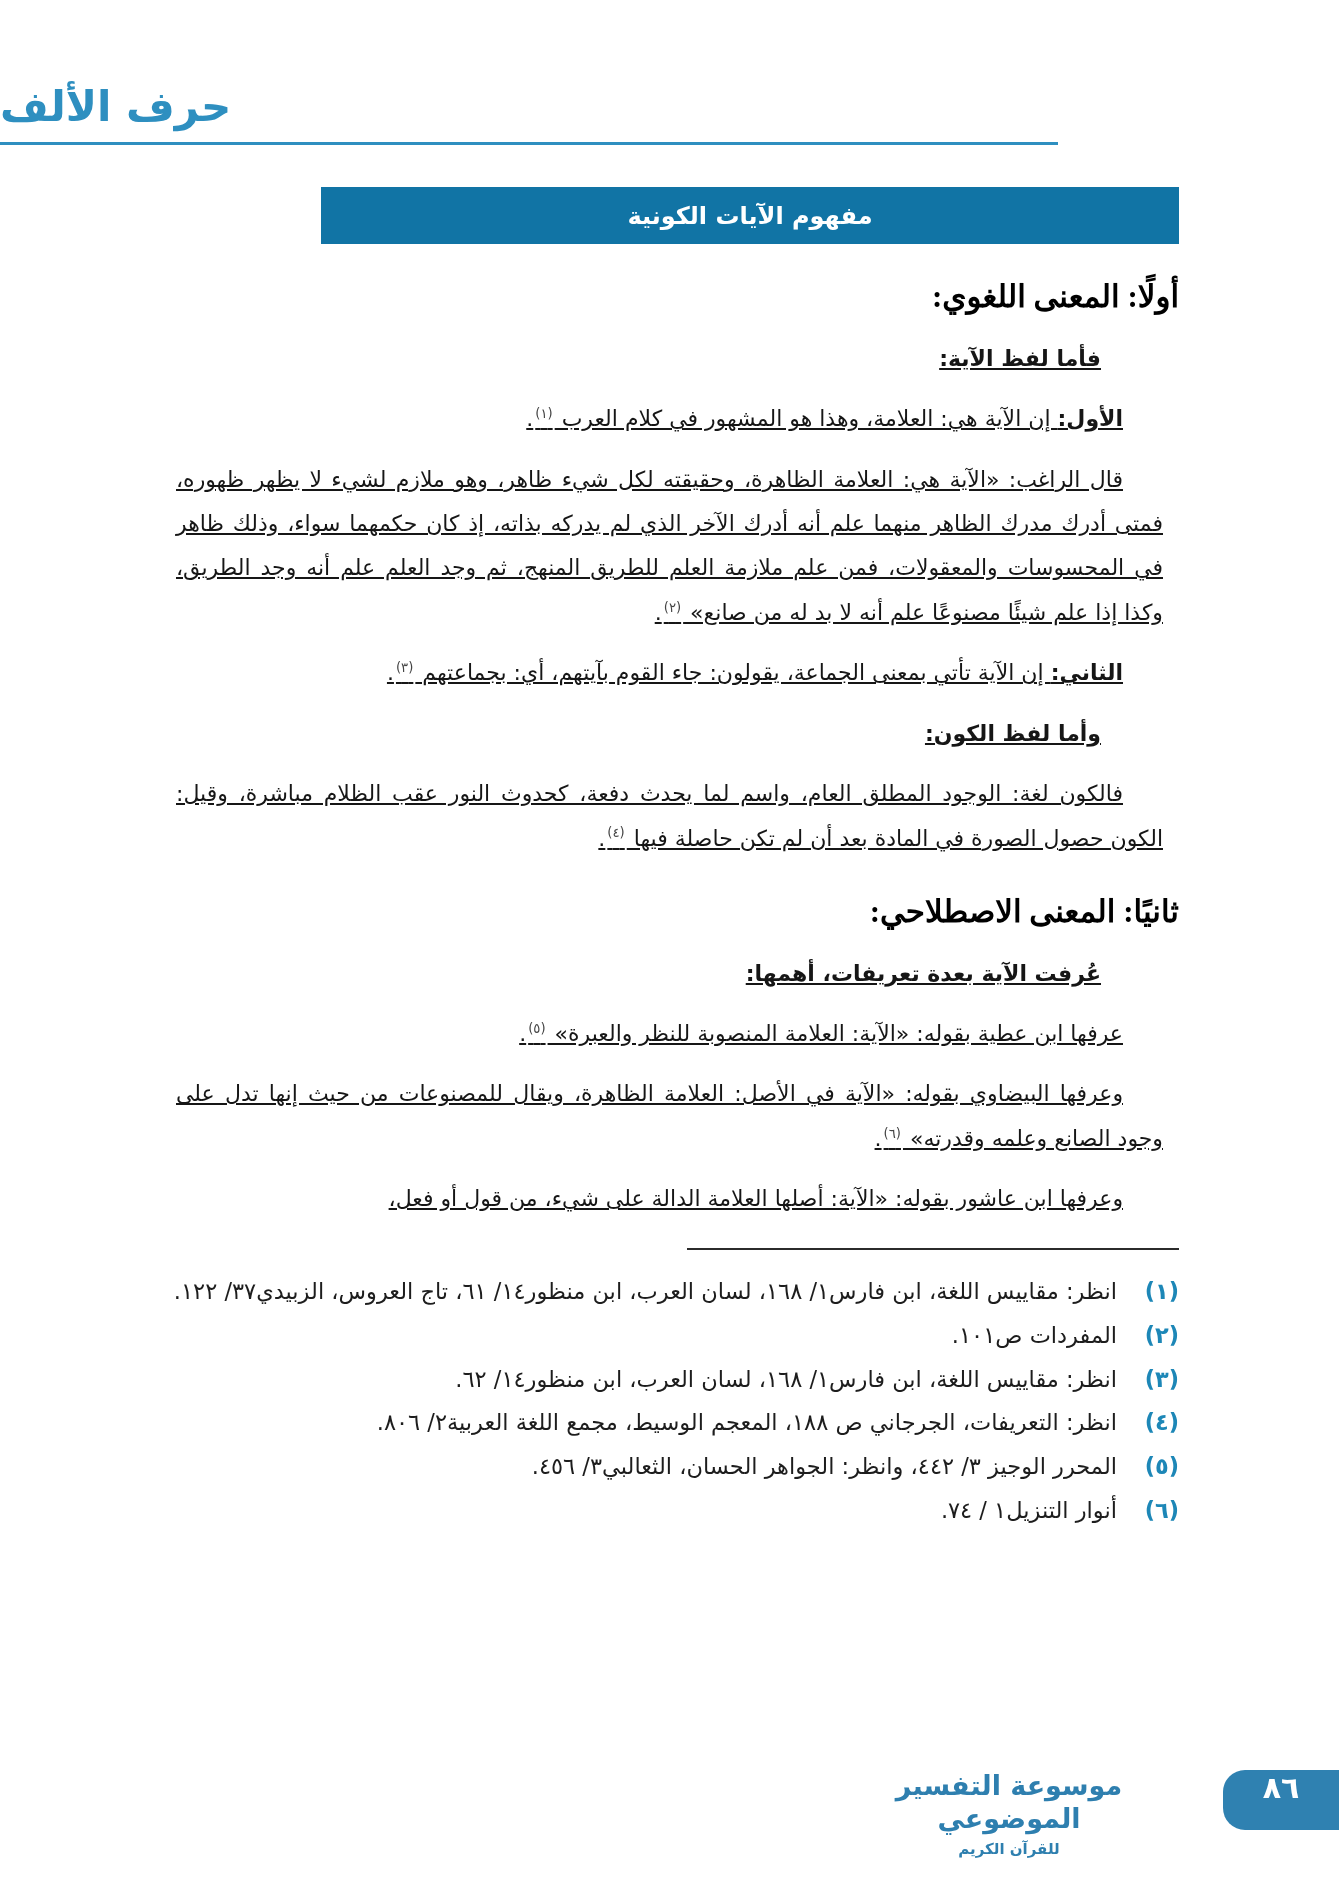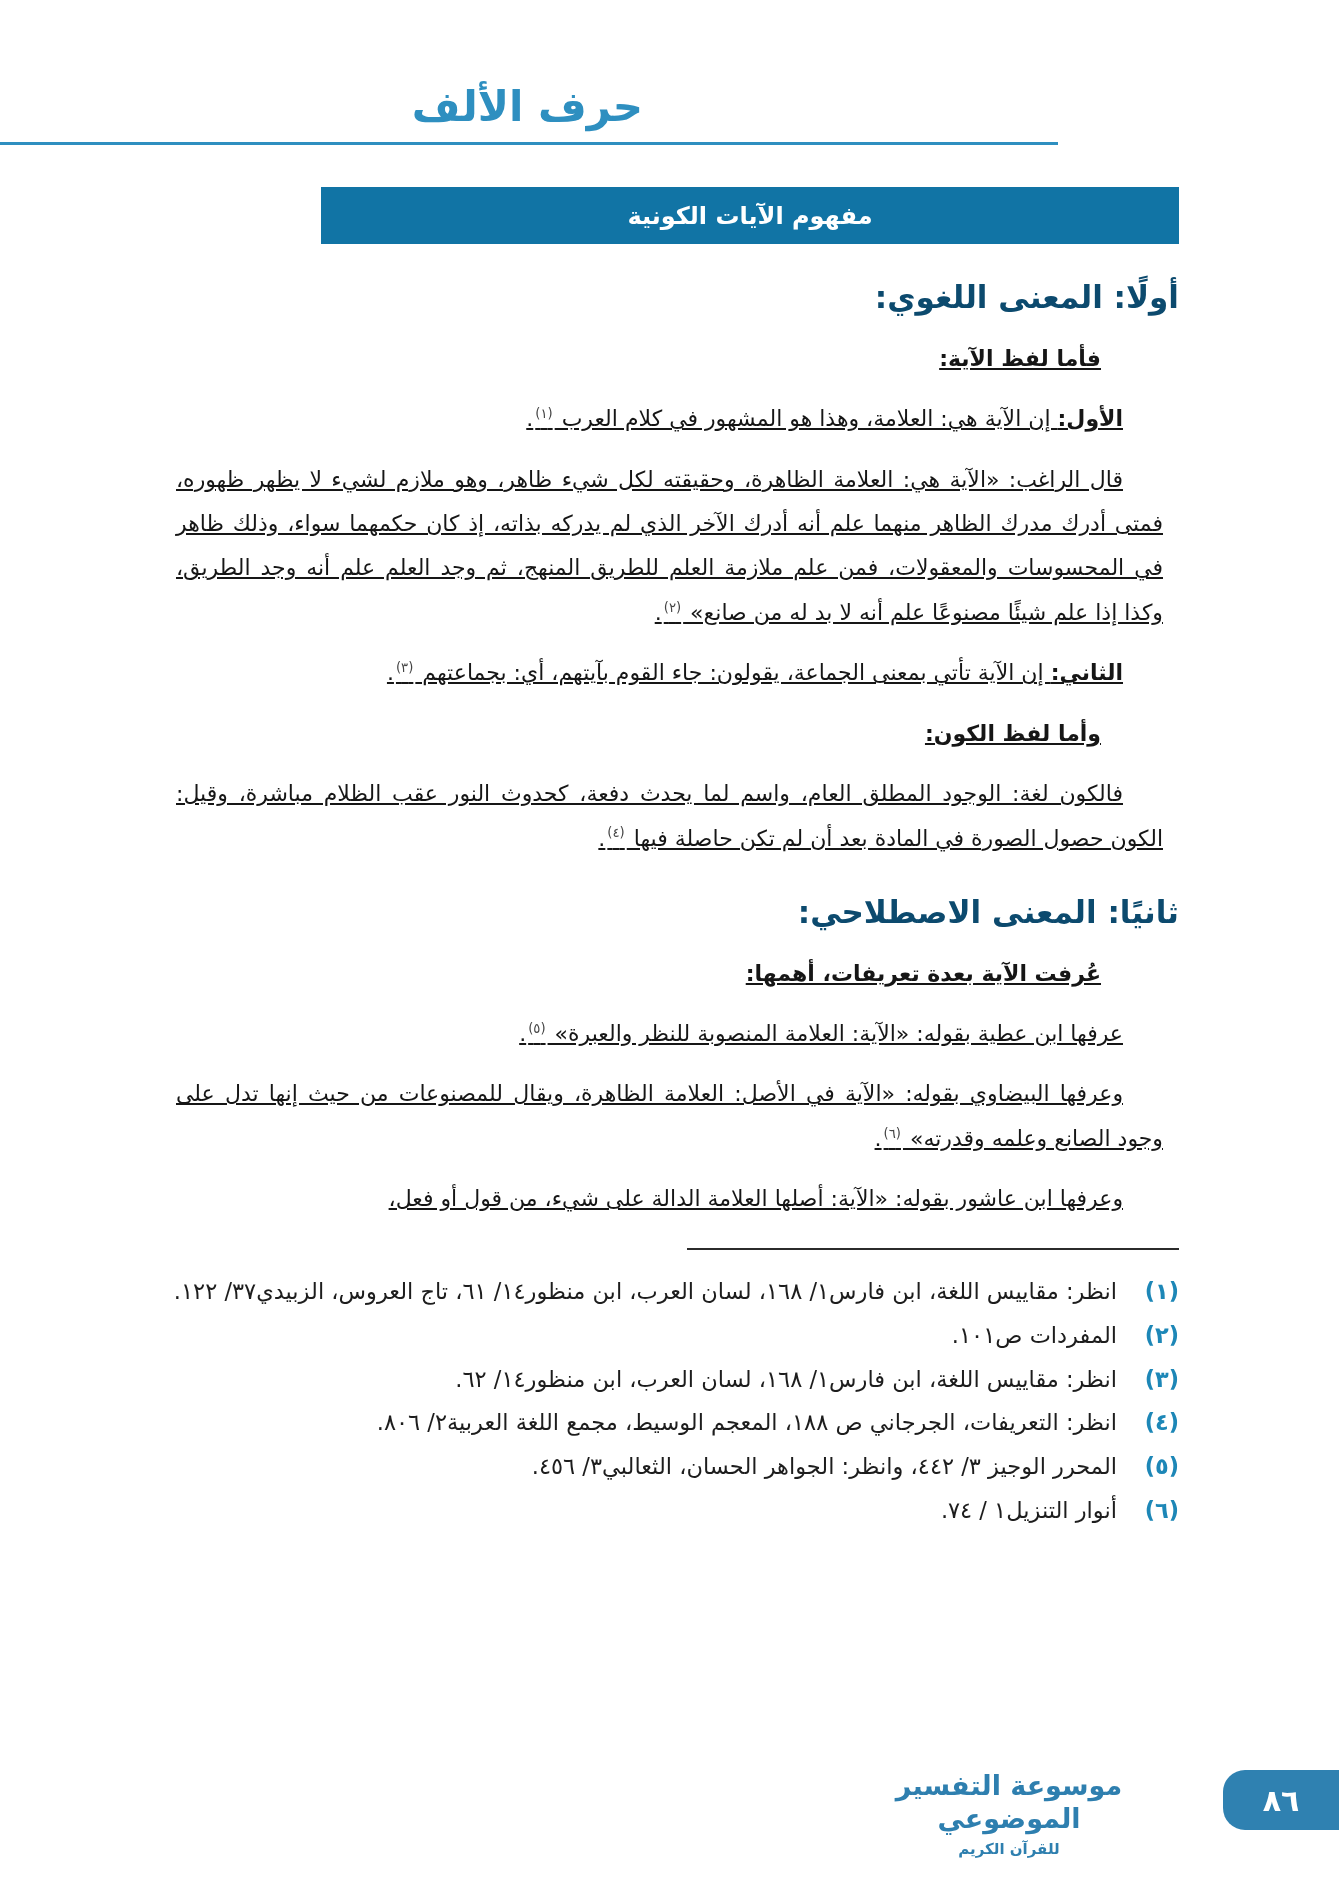--- a/index.html
+++ b/index.html
@@ -16,21 +16,21 @@
     background: #ffffff;
     overflow: hidden;
     color: #161616;
     direction: rtl;
   }
 
   
   .chapter-title {
     padding-top: 84px;
     padding-right: 284px;
-    text-align: center;
+    text-align: left;
     font-size: 42px;
     font-weight: bold;
     color: #2e8fc0;
     line-height: 1.1;
   }
   .header-rule {
     width: 1058px;
     height: 3px;
     background: #2e8fc0;
     margin-top: 12px;
@@ -54,25 +54,26 @@
     font-size: 24px;
     font-weight: bold;
   }
 
   
   .content {
     padding: 0 160px;
     margin-top: 30px;
   }
   .heading-blue {
-    color: #0c4a6e;
+    color: #000000;
     font-size: 31px;
     font-weight: bold;
     margin: 28px 0 16px 0;
     line-height: 1.5;
+    font-family: Liberation Serif, serif;
   }
   .para {
     font-size: 22px;
     line-height: 2.02;
     text-align: justify;
     margin: 16px;
     text-indent: 40px;
     text-decoration: underline;
   }
   .subhead {
@@ -130,21 +131,20 @@
   }
   .page-number {
     position: absolute;
     bottom: 60px;
     right: 0;
     width: 116px;
     height: 60px;
     background: #2f81b1;
     border-radius: 22px 0 0 22px;
     display: flex;
-    align-items: center;
     justify-content: center;
   }
   .page-number span {
     color: #ffffff;
     font-size: 30px;
     font-weight: bold;
   }
 </style>
 </head>
 <body>

